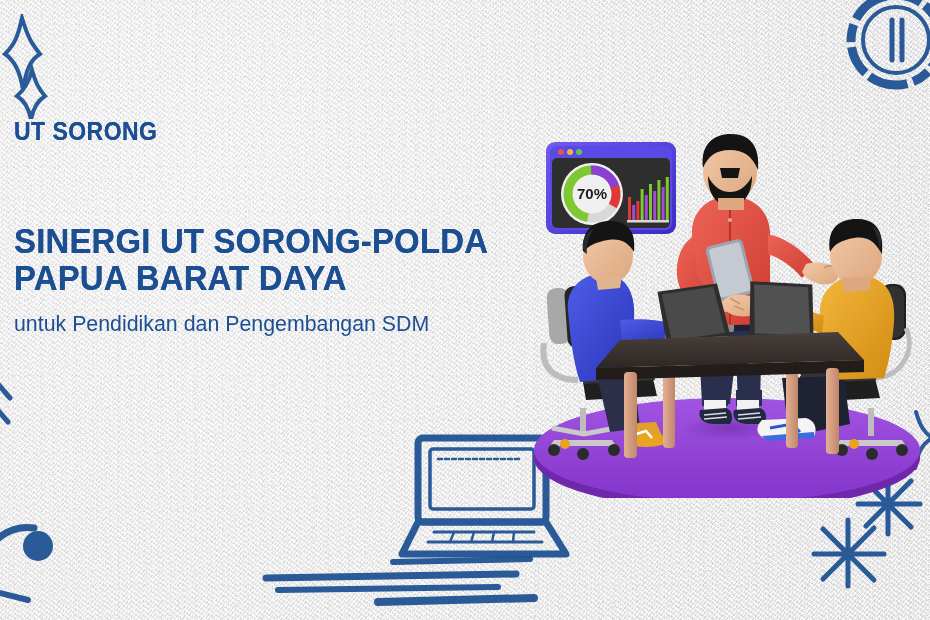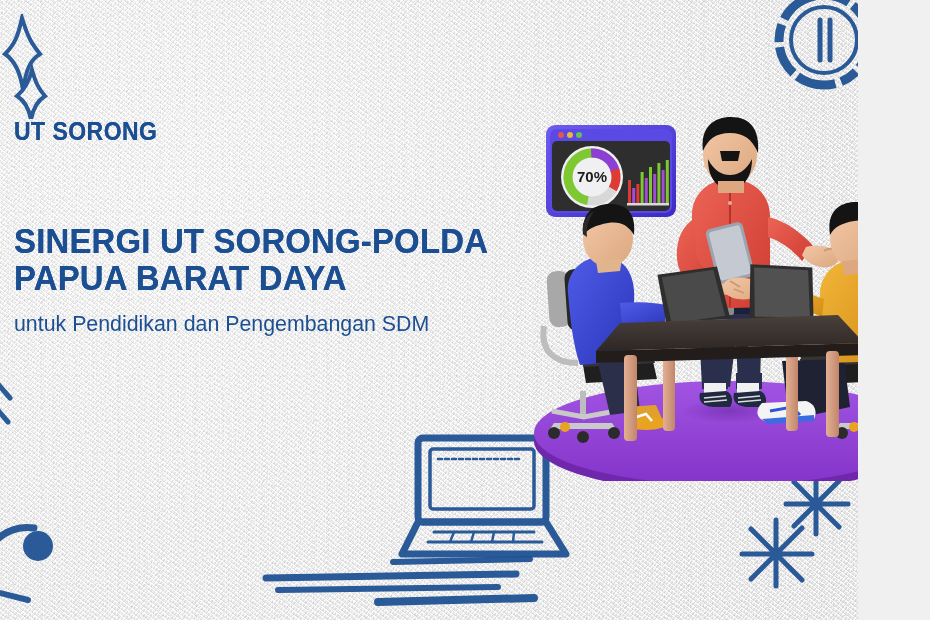--- a/index.html
+++ b/index.html
@@ -7,21 +7,21 @@
   html,body { width:930px; height:620px; overflow:hidden; }
   body {
     font-family:"Liberation Sans", sans-serif;
     background:#f0f0f0;
     position:relative;
   }
 
   
   #banner {
     position:relative;
-    width:858px; height:620px;
+    width:930px; height:620px;
     overflow:hidden;
     background:#eeeeee;
     text-decoration:underline;
   }
 
   
   .paper-texture{
     position:absolute; inset:0;
     background-color:#efefef;
     background-image:
@@ -93,21 +93,21 @@
   .d-laptop-b   { left:394px; top:432px; }
   .d-underline  { left:258px; top:556px; }
   .d-stars-br   { right:4px;  bottom:16px; }
   .d-headphone  { left:-24px; bottom:6px; }
   .d-dash-mid   { left:-6px;  top:378px; }
   .d-spark-br2  { right:-10px; bottom:150px; }
 
   
   .illustration{
     position:absolute;
-    left:524px; top:111px;
+    left:524px; top:128px;
     width:406px; height:370px;
     z-index:10;
   }
   .illustration svg{ display:block; width:100%; height:100%; }
 </style>
 </head>
 <body>
 
 <div id="banner">
 

